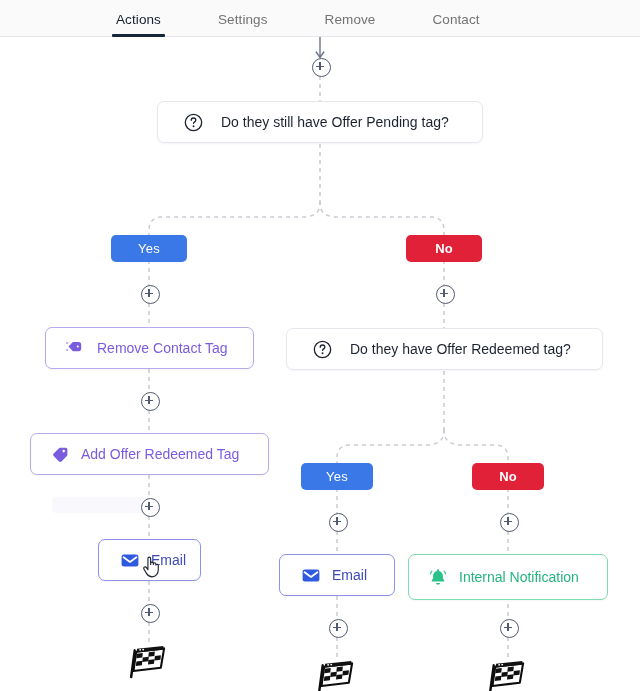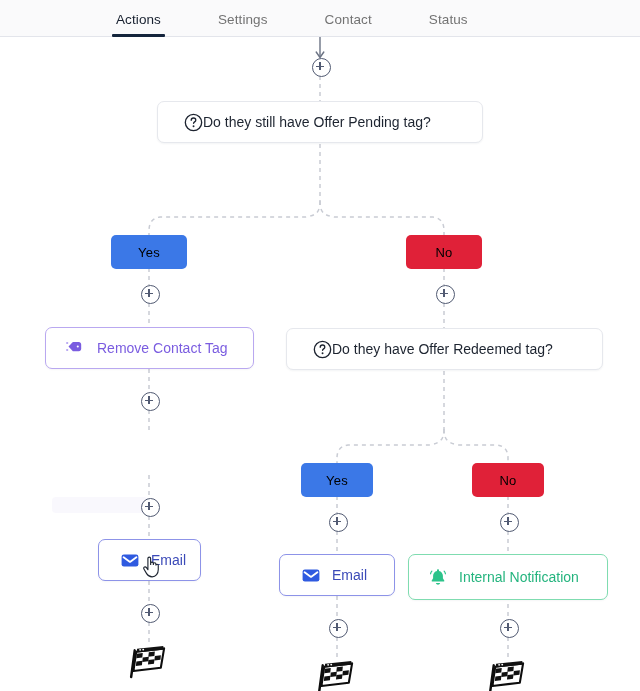--- a/index.html
+++ b/index.html
@@ -60,20 +60,21 @@
     border-radius:7px;
     cursor:pointer;
     white-space:nowrap;
   }
 
   .node-cond{
     border:1px solid #e6e8ed;
     box-shadow:0 1px 2px rgba(20,30,55,.05);
     height:42px;
     padding-left:26px;
+    gap:18px;
   }
   .node-cond .label{font-size:14px;color:#1d2430;}
 
   .node-tag{
     border:1px solid #b9a8f0;
     height:42px;
     padding-left:20px;
     gap:12px;
     box-shadow:0 1px 2px rgba(20,30,55,.04);
   }
@@ -95,29 +96,29 @@
     gap:12px;
     box-shadow:0 1px 2px rgba(20,30,55,.04);
   }
   .node-notify .label{font-size:14px;color:#24b47e;}
 
   .icon{display:inline-flex;align-items:center;justify-content:center;flex:0 0 auto;}
 
   
   .badge{
     position:absolute;
-    height:34px;
+    height:27px;
     border-radius:5px;
     display:flex;align-items:center;justify-content:center;
-    font-size:13px;color:#000000;
+    font-size:13px;color:#ffffff;
     cursor:pointer;
     letter-spacing:.2px;
   }
   .badge-yes{background:#3b78e7;}
-  .badge-no{background:#e02138;}
+  .badge-no{background:#e02138;font-weight:bold;}
 
   
   .plus{
     position:absolute;width:17px;height:17px;border-radius:50%;
     border:1.6px solid #515a72;background:#ffffff;
     cursor:pointer;
   }
   .plus:before,.plus:after{
     content:"";position:absolute;background:#515a72;
   }
@@ -136,22 +137,22 @@
   
   .cursor{position:absolute;left:141px;top:519px;width:20px;height:24px;pointer-events:none;}
 </style>
 </head>
 <body>
 
 <div class="tabbar">
   <div class="tabs">
     <div class="tab active"><span>Actions</span></div>
     <div class="tab"><span>Settings</span></div>
+    <div class="tab"><span>Remove</span></div>
     <div class="tab"><span>Contact</span></div>
-    <div class="tab"><span>Status</span></div>
   </div>
 </div>
 <div class="seam seam-v1"></div>
 <div class="seam seam-v2"></div>
 <div class="seam seam-v3"></div>
 
 <div class="canvas">
 
   <svg class="svg-layer" viewBox="0 0 640 654" xmlns="http://www.w3.org/2000/svg">
     <g fill="none" stroke="#c9ccd4" stroke-width="1.5">
@@ -236,20 +237,29 @@
       <svg width="19" height="17" viewBox="0 0 20 18">
         <path d="M7.2 2.2h6.3c1.4 0 2.5 1.1 2.5 2.5v4.6c0 1.4-1.1 2.5-2.5 2.5H7.2L2.6 7 7.2 2.2z" fill="#7a5ce0"></path>
         <circle cx="12.4" cy="6.9" r="1.1" fill="#ffffff"></circle>
         <rect x="0" y="2.4" width="2.4" height="1.5" rx=".75" fill="#a18bee"></rect>
         <rect x="0" y="9.9" width="2.4" height="1.5" rx=".75" fill="#a18bee"></rect>
       </svg>
     </span>
     <span class="label">Remove Contact Tag</span>
   </div>
 
+  <div class="node node-tag" style="left:30px;top:396px;width:239px;">
+    <span class="icon">
+      <svg width="18" height="17" viewBox="0 0 18 18">
+        <path d="M9.4 1.9H15c1.0 0 1.8.8 1.8 1.8v5.6c0 .5-.2.9-.5 1.3l-5.7 5.7c-.7.7-1.9.7-2.6 0L2.3 10.6c-.7-.7-.7-1.9 0-2.6l5.7-5.7c.4-.3.9-.4 1.4-.4z" fill="#7a5ce0"></path>
+        <circle cx="12.9" cy="5.4" r="1.35" fill="#ffffff"></circle>
+      </svg>
+    </span>
+    <span class="label">Add Offer Redeemed Tag</span>
+  </div>
 
   <div class="node node-email" style="left:98px;top:502px;width:103px;">
     <span class="icon">
       <svg width="18" height="15" viewBox="0 0 18 15">
         <rect x="0.6" y="1.4" width="16.8" height="12.2" rx="2.3" fill="#2f5ae0"></rect>
         <path d="M2.6 4.3l6.4 4.6 6.4-4.6" fill="none" stroke="#ffffff" stroke-width="1.9" stroke-linecap="round" stroke-linejoin="round"></path>
       </svg>
     </span>
     <span class="label">Email</span>
   </div>

